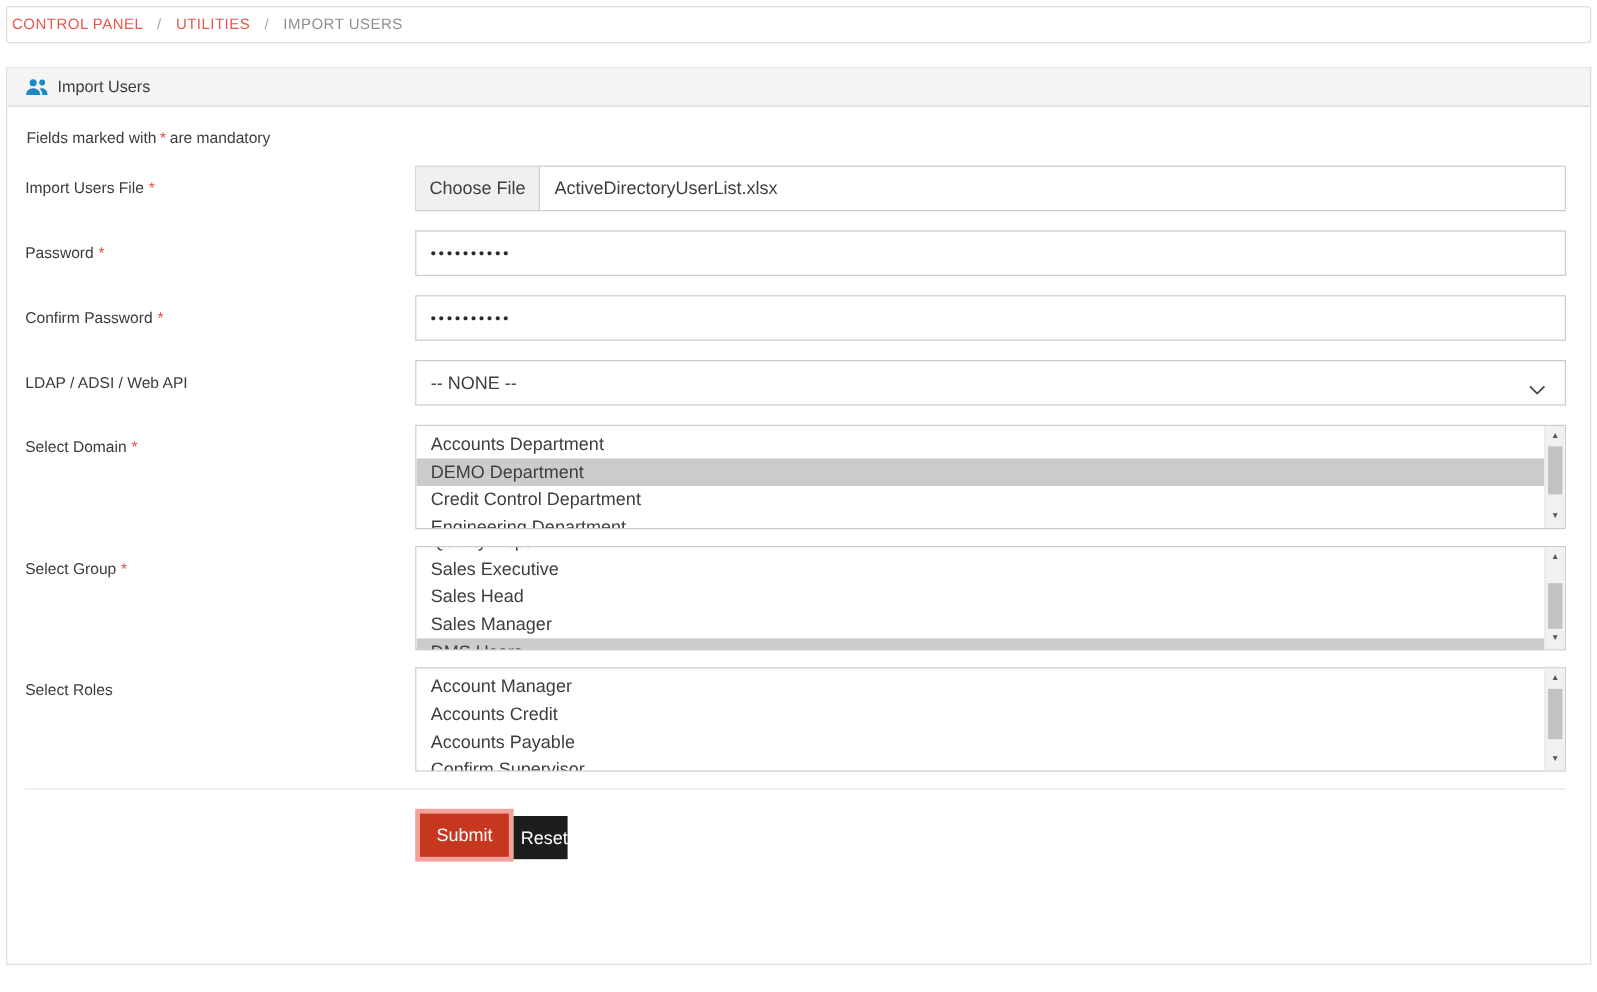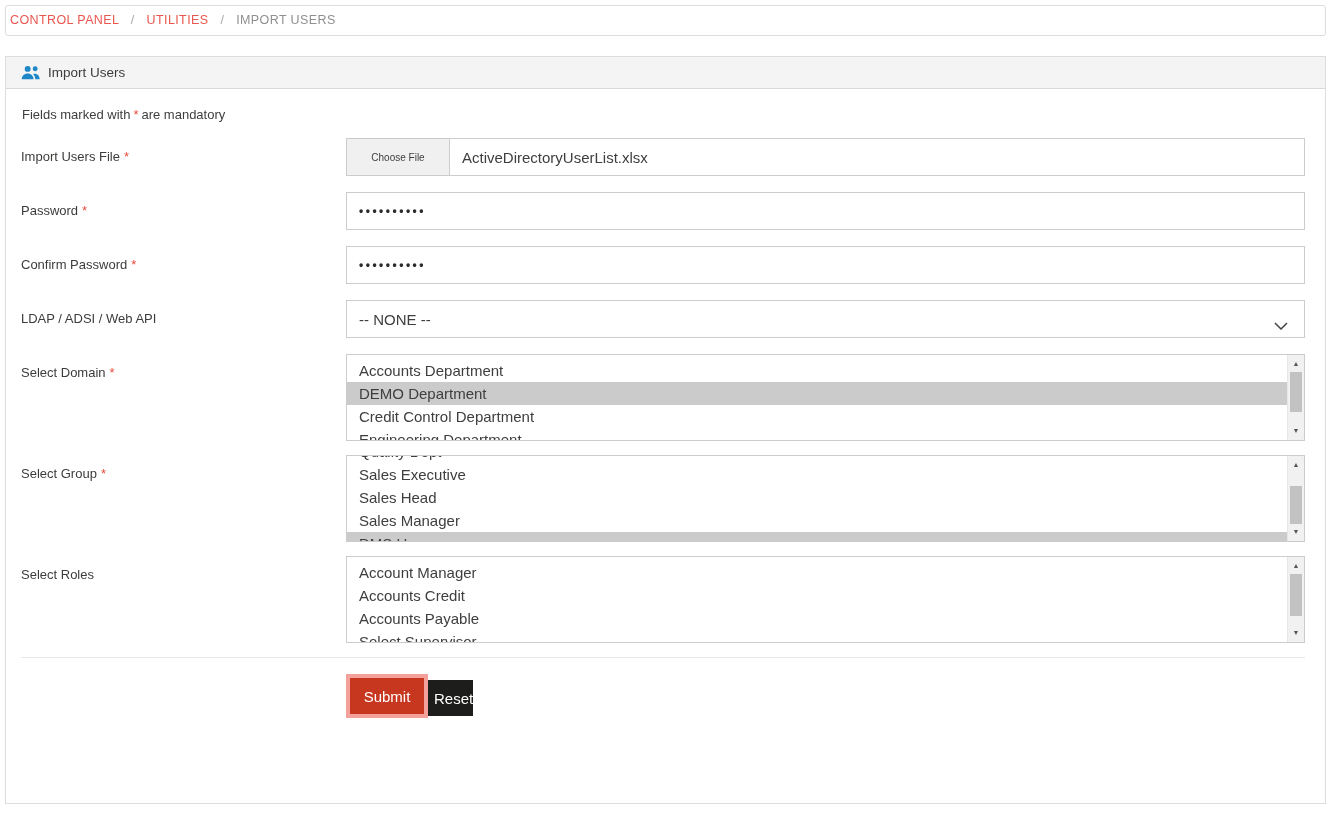--- a/index.html
+++ b/index.html
@@ -45,21 +45,21 @@
 
   .text-input {
     height:38px; border:1px solid #ccc; background:#fff;
     display:flex; align-items:center; padding:0 12px;
     font-size:15px; color:#3e3e3e;
   }
   .file-input { padding:0; }
   .choose-btn {
     width:103px; height:36px; flex:none;
     background:#f0f0f0; border:none; border-right:1px solid #ccc;
-    font-family:inherit; font-size:10px; color:#3e3e3e; cursor:pointer;
+    font-family:inherit; font-size:15px; color:#3e3e3e; cursor:pointer;
   }
   .file-name { padding-left:12px; }
   .password-dots { font-size:12px; font-weight:bold; letter-spacing:2.5px; color:#2b2b2b; }
 
   .select-box { position:relative; cursor:pointer; }
   .select-box .chev { position:absolute; right:16px; top:15px; }
 
   
   .listbox {
     height:87px; border:1px solid #ccc; background:#fff;
@@ -215,21 +215,21 @@
 
     <div class="form-row select-row">
       <div class="row-label">
         <span>Select Roles</span>
       </div>
       <div class="control listbox">
         <div class="options padded">
             <div class="list-option">Account Manager</div>
             <div class="list-option">Accounts Credit</div>
             <div class="list-option">Accounts Payable</div>
-            <div class="list-option">Select Supervisor</div>
+            <div class="list-option">Confirm Supervisor</div>
             <div class="list-option">Sales Clerk</div>
           </div>
         <div class="sb sb-roles">
           <div class="arrow up">▲</div>
           <div class="thumb"></div>
           <div class="arrow down">▼</div>
         </div>
       </div>
     </div>
 

